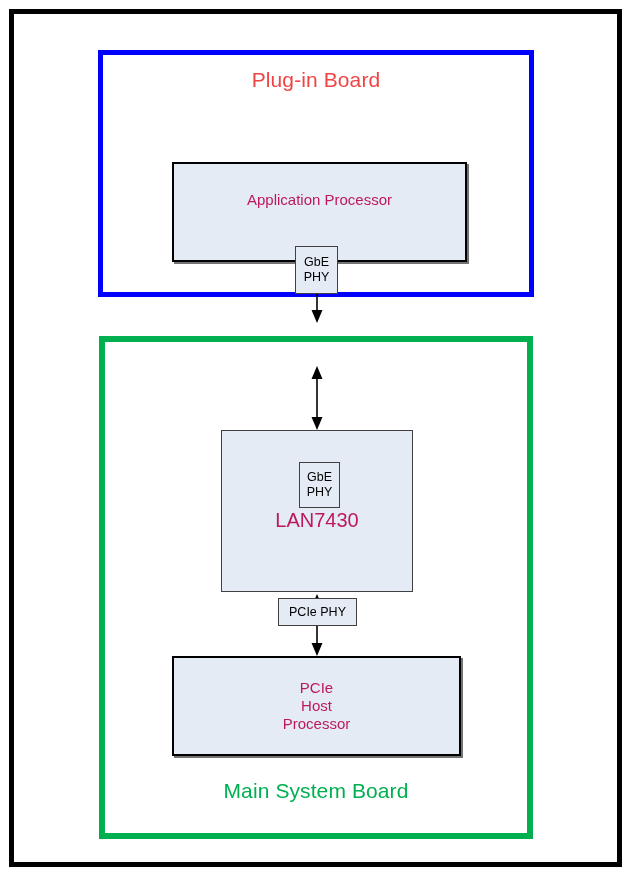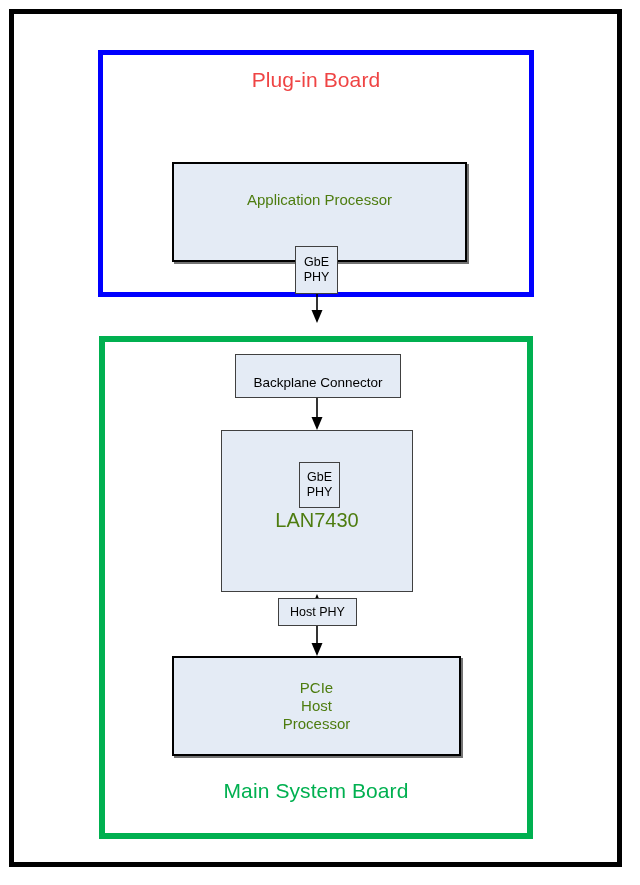--- a/index.html
+++ b/index.html
@@ -74,21 +74,21 @@
   
   .block {
     position: absolute;
     box-sizing: border-box;
     background: #e4ebf5;
     border: 2px solid #000000;
     display: flex;
     align-items: center;
     justify-content: center;
     text-align: center;
-    color: #4d7c0f;
+    color: #be185d;
     line-height: 1.18;
   }
   .block-shadow {
     box-shadow: 2px 2px 0 0 rgba(0,0,0,0.55);
   }
 
   .sub-block {
     position: absolute;
     box-sizing: border-box;
     background: #e4ebf5;
@@ -212,43 +212,40 @@
   </div>
 
   <div class="arrow" style="left:306px; top:261px;">
     <svg width="22" height="62" viewBox="0 0 22 62">
       <line x1="11" y1="6" x2="11" y2="56" stroke="#000000" stroke-width="1.6"></line>
       <polygon points="11,0 5.5,13 16.5,13" fill="#000000"></polygon>
       <polygon points="11,62 5.5,49 16.5,49" fill="#000000"></polygon>
     </svg>
   </div>
 
-  <div class="sub-block" id="backplane-connector">
-    <span>Backplane Connector</span>
-  </div>
 
   <div class="arrow" style="left:306px; top:366px;">
     <svg width="22" height="64" viewBox="0 0 22 64">
       <line x1="11" y1="6" x2="11" y2="58" stroke="#000000" stroke-width="1.6"></line>
       <polygon points="11,0 5.5,13 16.5,13" fill="#000000"></polygon>
       <polygon points="11,64 5.5,51 16.5,51" fill="#000000"></polygon>
     </svg>
   </div>
 
   <div class="block" id="lan7430">
     <span class="block-label">LAN7430</span>
   </div>
   <div class="sub-block" id="lan-gbe-phy">
     <span>
       <span>GbE</span><br>
       <span>PHY</span>
     </span>
   </div>
   <div class="sub-block" id="lan-pcie-phy">
-    <span>Host PHY</span>
+    <span>PCIe PHY</span>
   </div>
 
   <div class="arrow" style="left:306px; top:594px;">
     <svg width="22" height="62" viewBox="0 0 22 62">
       <line x1="11" y1="6" x2="11" y2="56" stroke="#000000" stroke-width="1.6"></line>
       <polygon points="11,0 5.5,13 16.5,13" fill="#000000"></polygon>
       <polygon points="11,62 5.5,49 16.5,49" fill="#000000"></polygon>
     </svg>
   </div>
 

